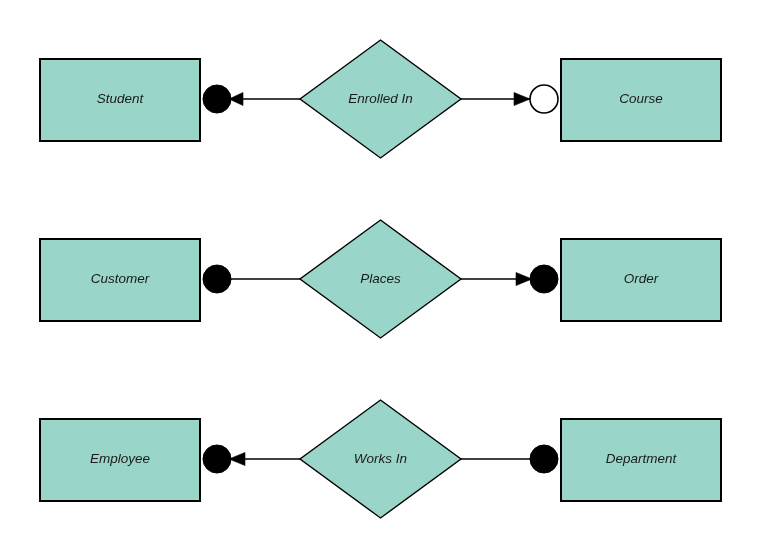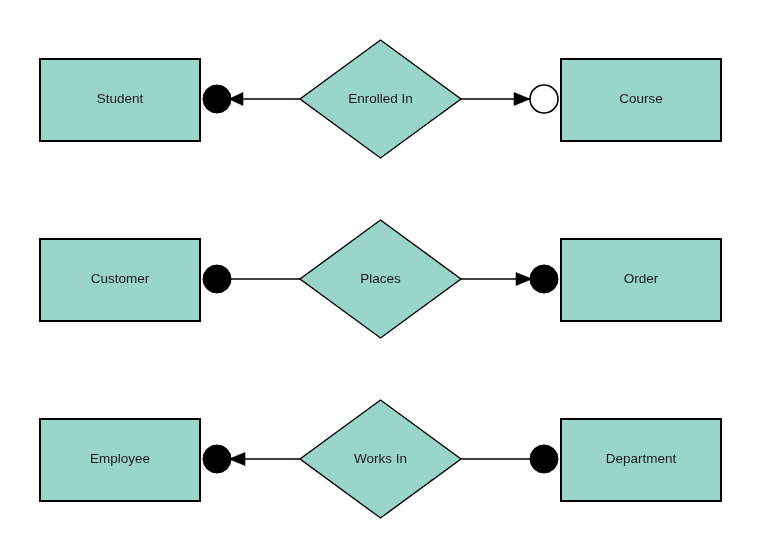--- a/index.html
+++ b/index.html
@@ -60,21 +60,21 @@
     font-family: "Liberation Sans", sans-serif;
     font-size: 13.5px;
     fill: #1a1a1a;
     text-anchor: middle;
     dominant-baseline: middle;
   }
 </style>
 </head>
 <body>
 
-<div id="canvas" style="background: rgb(255, 255, 255);">
+<div id="canvas" style="background: rgb(255, 255, 255); font-style: italic;">
   <svg class="diagram-layer" viewBox="0 0 761 560">
 
     <g>
 
       <line class="conn-line" x1="231" y1="99" x2="300" y2="99"></line>
 
       <line class="conn-line" x1="461" y1="99" x2="530" y2="99"></line>
 
       <rect class="entity-rect" x="40" y="59" width="160" height="82" fill="#9AD5C9"></rect>
       <text class="node-label" x="120" y="99">Student</text>

